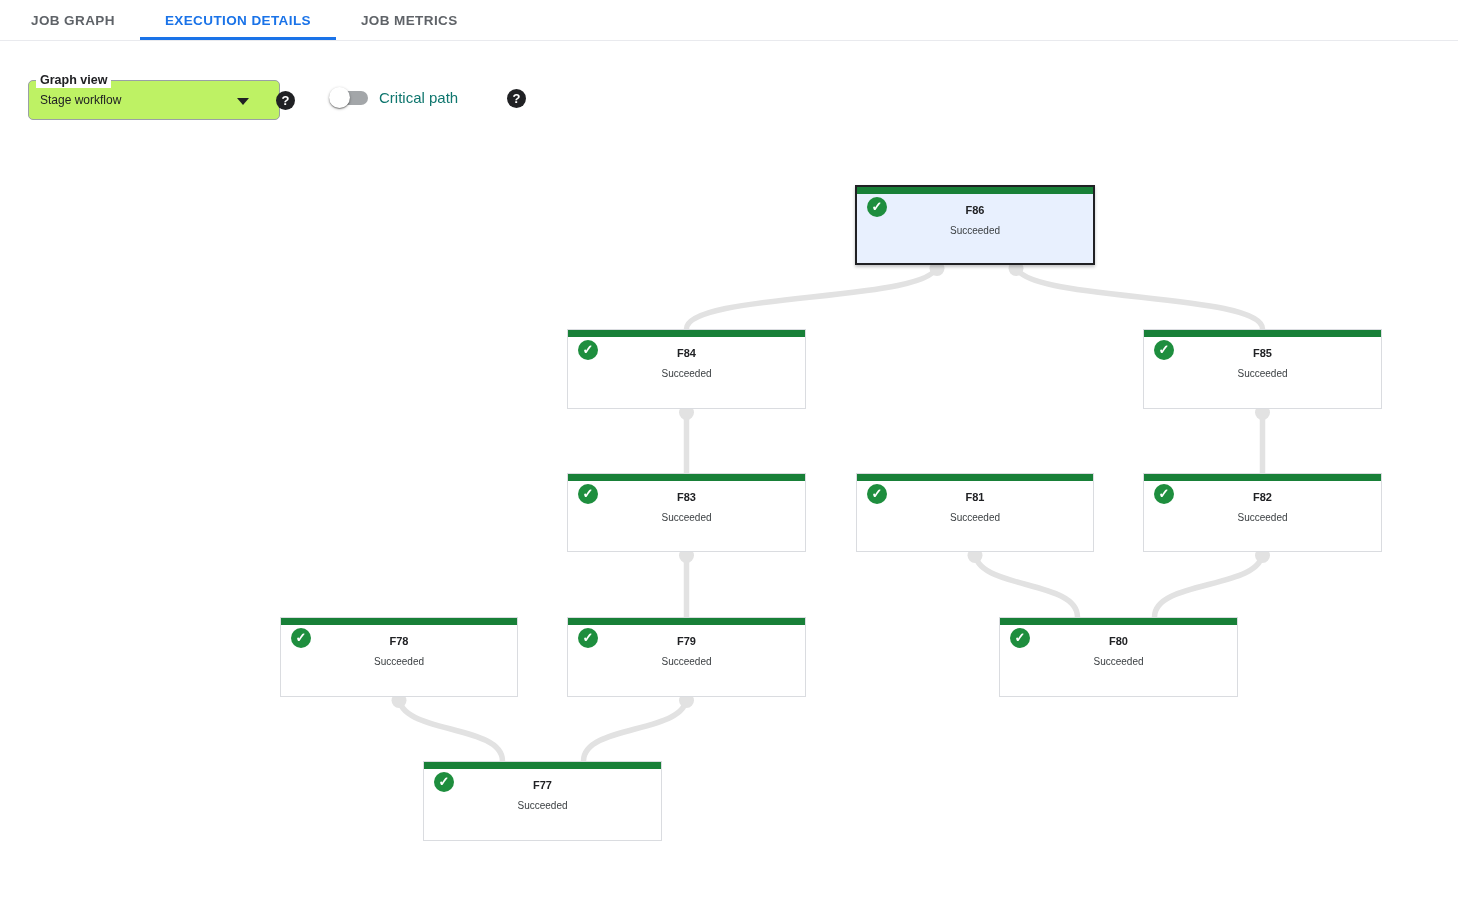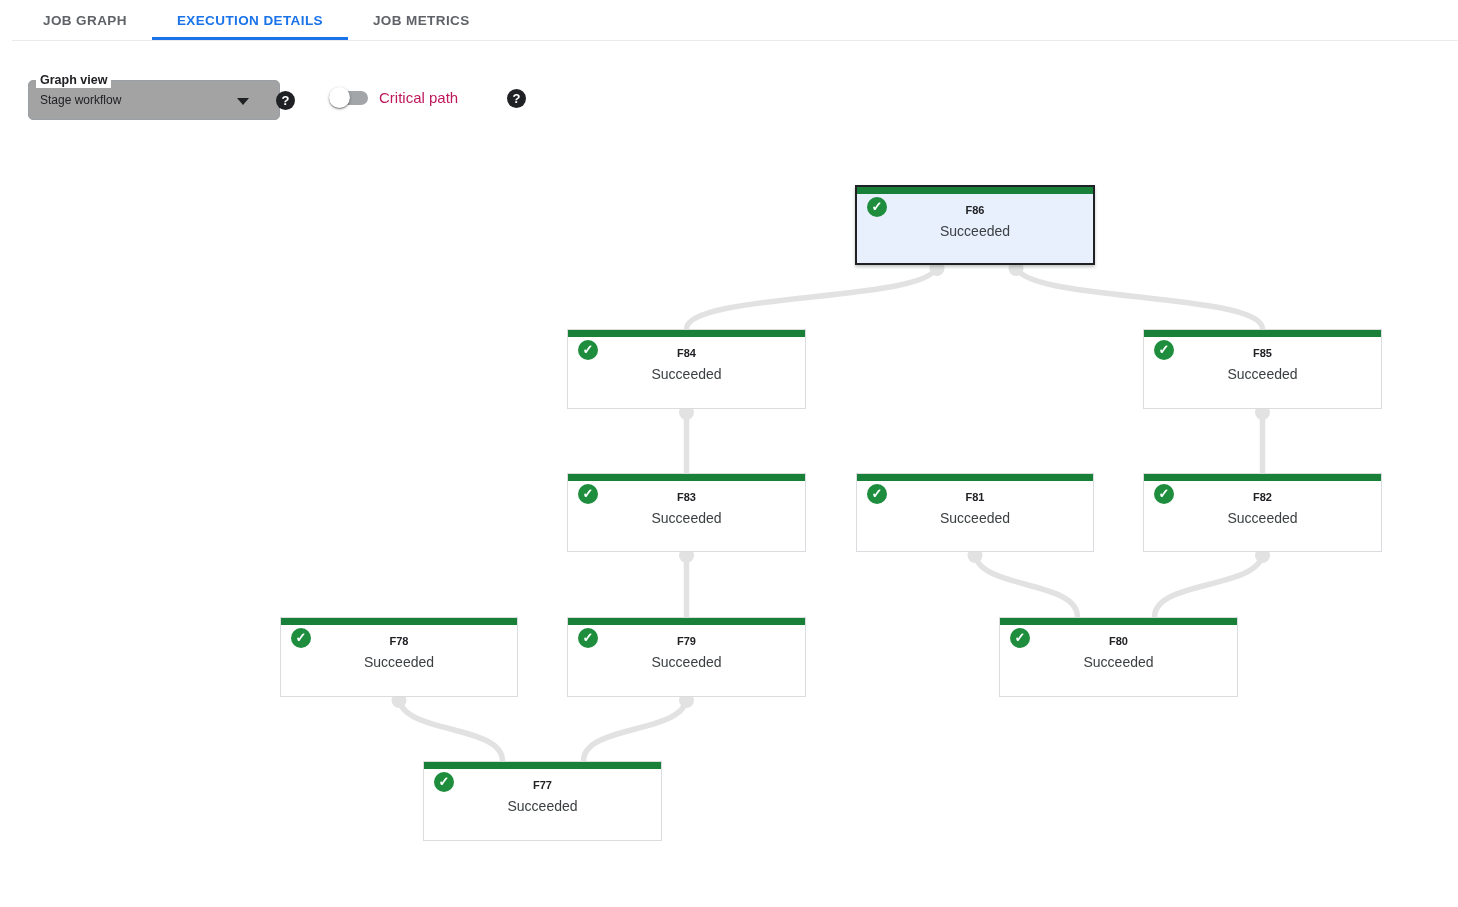--- a/index.html
+++ b/index.html
@@ -3,67 +3,67 @@
 <meta charset="utf-8">
 <style>
   * { box-sizing: border-box; margin: 0; padding: 0; }
   html, body { background: #fff; }
   body { width: 1458px; height: 907px; overflow: hidden;
          font-family: "Liberation Sans", sans-serif; color: #202124; }
   .page { position: relative; width: 1458px; height: 907px; }
 
   
   .tabbar { position: relative; z-index: 3; display: flex; align-items: stretch;
-            height: 41px; background: #fff; border-bottom: 1px solid #e9eaee; padding-left: 6px; margin-left: 12px; }
+            height: 41px; background: #fff; border-bottom: 1px solid #e9eaee; padding-left: 6px; }
   .tab { display: flex; align-items: center; padding: 0 25px; cursor: pointer;
          font-size: 13.5px; font-weight: 700; letter-spacing: .4px; color: #5f6368; }
   .tab.active { color: #1a73e8; box-shadow: inset 0 -3px 0 0 #1a73e8; }
 
   
   .chrome { position: absolute; inset: 0; z-index: 2; pointer-events: none; }
   .chrome > * { pointer-events: auto; }
 
   .select-field { position: absolute; left: 28px; top: 80px; width: 252px; height: 40px;
-                  border: 1px solid #9aa0a6; border-radius: 5px; background: #a3a3a3; cursor: pointer; }
+                  border: 1px solid #9aa0a6; border-radius: 5px; background: #bef264; cursor: pointer; }
   .field-label { position: absolute; left: 7px; top: -9px; background: #fff; padding: 0 4px;
                  font-size: 12.5px; font-weight: 700; color: #202124; line-height: 16px; }
   .field-value { position: absolute; left: 11px; top: 0; line-height: 38px; font-size: 12px; color: #202124; }
   .caret { position: absolute; left: 208px; top: 17px; width: 0; height: 0;
            border-left: 6px solid transparent; border-right: 6px solid transparent;
            border-top: 7px solid #202124; }
   .help { display: inline-block; width: 19px; height: 19px; border-radius: 50%; background: #202124;
           color: #fff; font-size: 13px; font-weight: 700; text-align: center; line-height: 19px; cursor: pointer; }
   .help-in-field { position: absolute; left: 247px; top: 10px; }
   .help-critical  { position: absolute; left: 507px; top: 89px; }
 
   .switch { position: absolute; left: 329px; top: 87px; width: 40px; height: 21px; cursor: pointer; }
   .switch .track { position: absolute; left: 2px; top: 4px; width: 37px; height: 14px;
                    border-radius: 8px; background: #a3a6a9; }
   .switch .thumb { position: absolute; left: 0; top: 0; width: 21px; height: 21px; border-radius: 50%;
                    background: #fff; box-shadow: 0 1px 1px rgba(0,0,0,.35), 0 1px 3px rgba(0,0,0,.3); }
-  .switch-label { position: absolute; left: 379px; top: 89px; font-size: 15px; color: #be185d; }
+  .switch-label { position: absolute; left: 379px; top: 89px; font-size: 15px; color: #0f766e; }
 
   
   .graph-svg { position: absolute; left: 0; top: 0; z-index: 0; pointer-events: none; }
   .graph-svg path { stroke: #e2e2e2; stroke-width: 5.5; fill: none; }
   .graph-svg .dot { fill: #e2e2e2; }
   .nodes { position: absolute; inset: 0; z-index: 1; pointer-events: none; }
 
   .node { position: absolute; background: #fff; border: 1px solid #dadce0; cursor: pointer;
           pointer-events: auto; }
   .node.selected { background: #e8f0fe; border: 2px solid #202124;
                    box-shadow: 0 2px 3px rgba(60,64,67,.3); }
   .nbar { position: absolute; left: 0; right: 0; top: 0; height: 7px; background: #188038; }
   .ncheck { position: absolute; left: 10px; top: 10px; width: 20px; height: 20px; border-radius: 50%;
             background: #1e8e3e; color: #fff; font-size: 13px; font-weight: 700;
             text-align: center; line-height: 20px; }
   .ntitle { position: absolute; top: 13px; left: 0; width: 100%; text-align: center;
             font-size: 11px; font-weight: 700; line-height: 20px; color: #202124; }
   .nstatus { position: absolute; top: 34px; left: 0; width: 100%; text-align: center;
-             font-size: 14px; line-height: 20px; color: #3c4043; }
+             font-size: 10px; line-height: 20px; color: #3c4043; }
 </style>
 </head>
 <body>
 
 <div class="page">
 
   <div class="tabbar">
     <div class="tab">
       <span>JOB GRAPH</span>
     </div>

